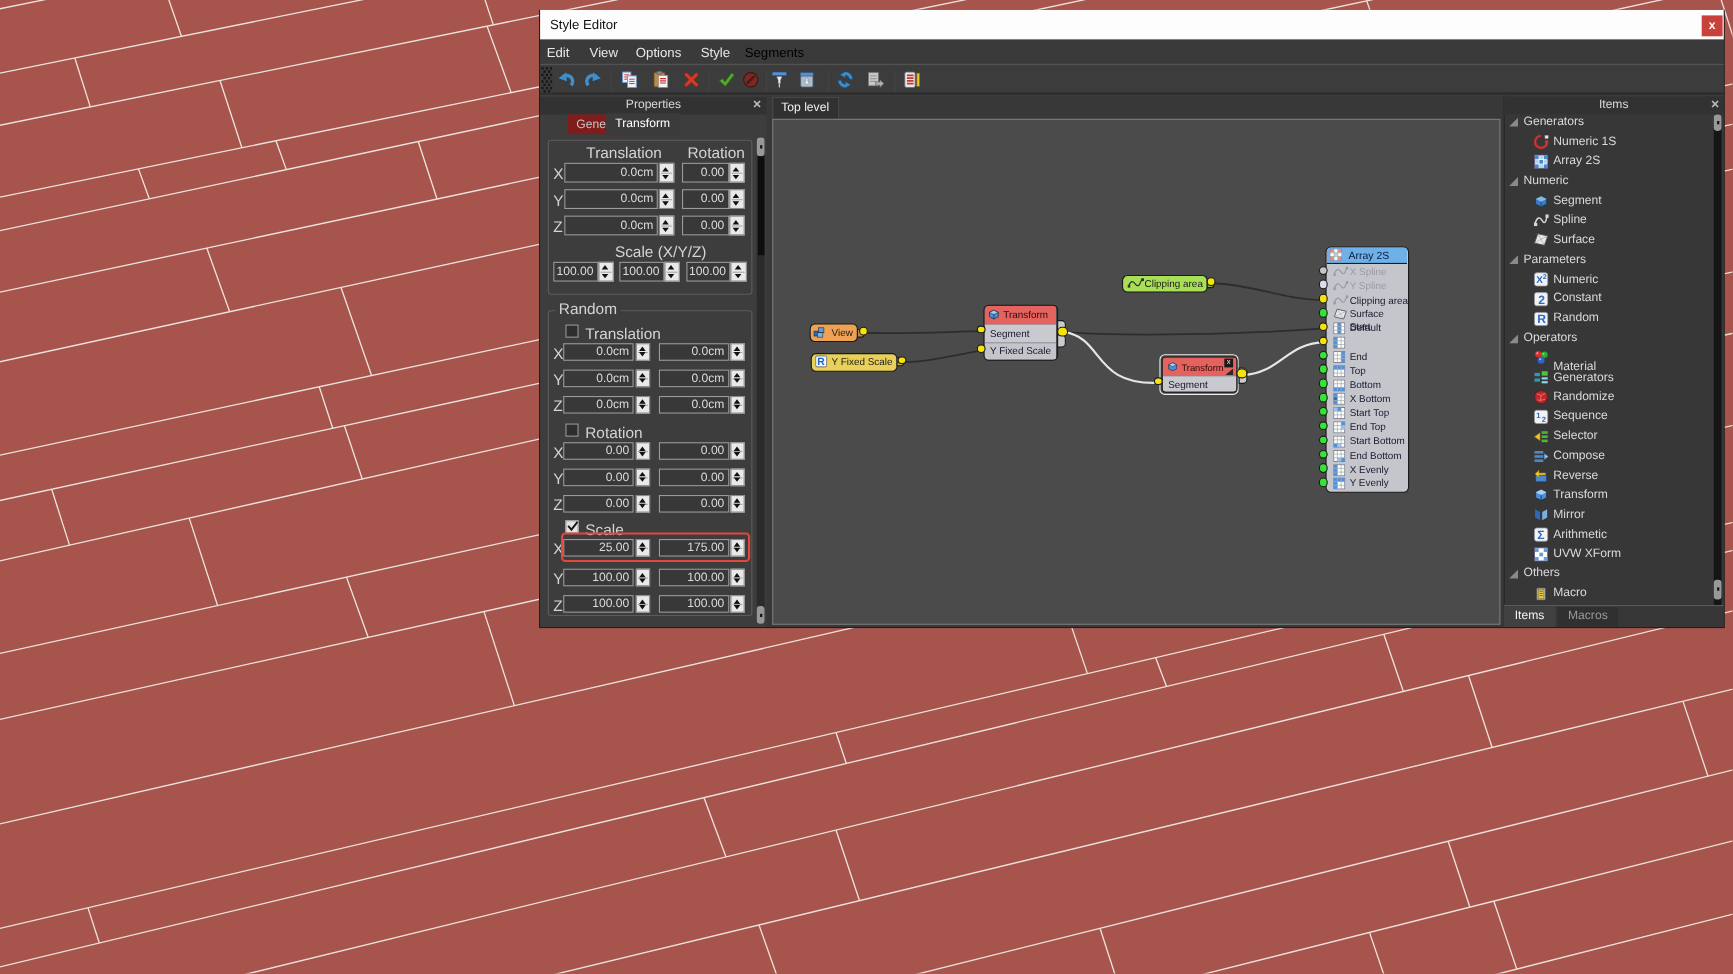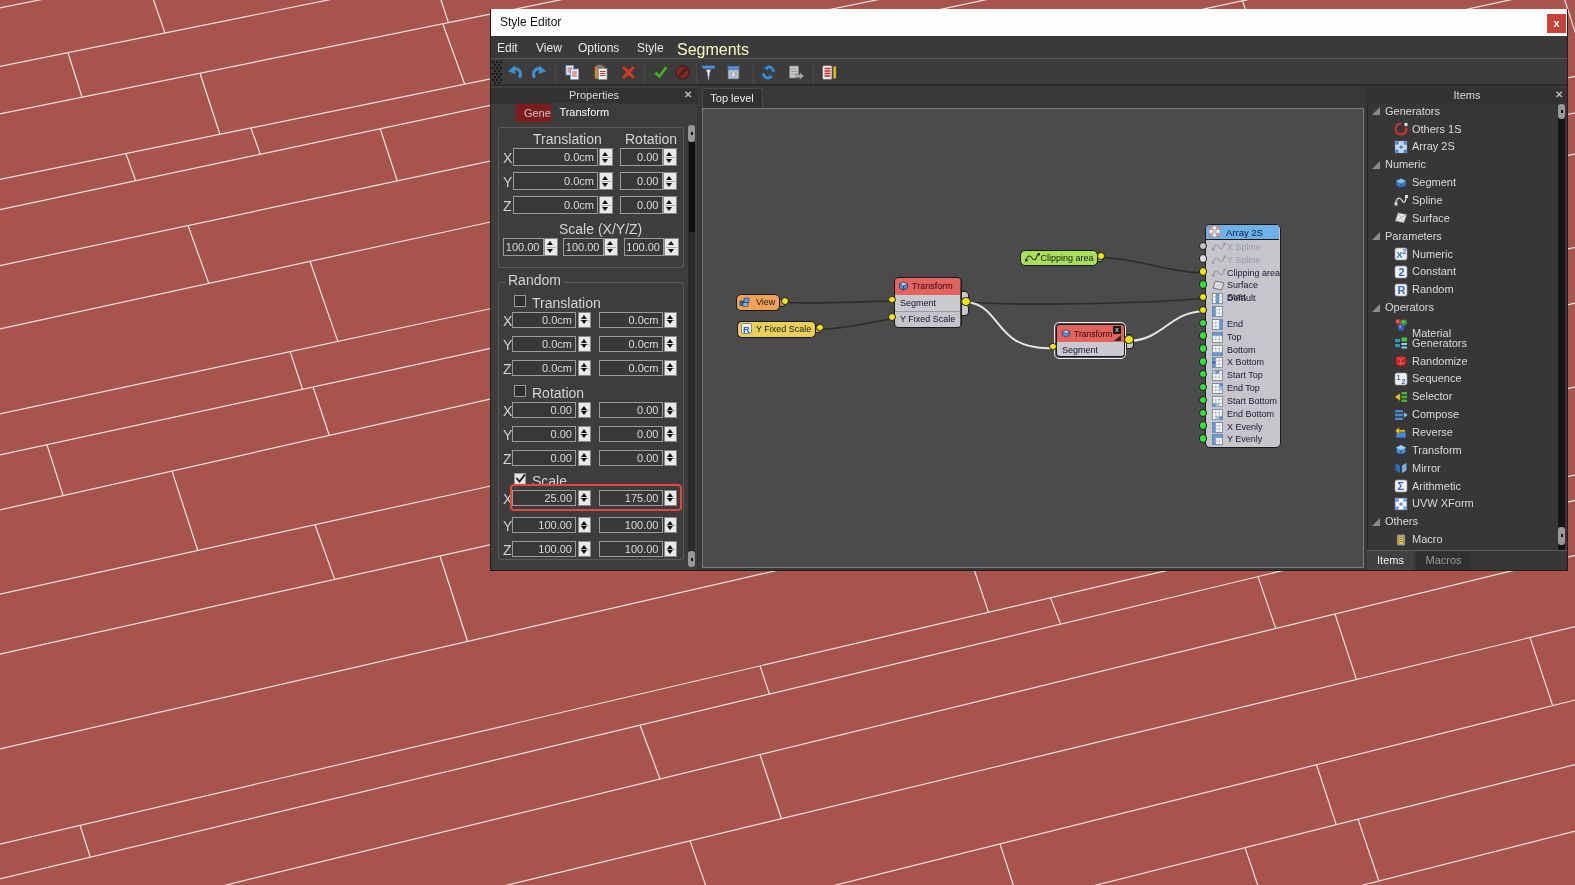--- a/index.html
+++ b/index.html
@@ -105,21 +105,21 @@
 <div class="abs" style="left:490px;top:9px;width:1078px;height:561.5px;background:#1f1f1f"></div>
 <div class="abs" style="left:491px;top:9px;width:1076px;height:561px;background:#3d3d3d"></div>
 <div class="abs" style="left:491px;top:9px;width:1076px;height:27px;background:#fdfdfd"></div>
 <span class="abs" style="left:500px;top:15px;font-size:12px;color:#111">Style Editor</span>
 <div class="abs" style="left:1547px;top:14px;width:19px;height:19px;background:#c9413b;color:#fff;font-size:11px;text-align:center;line-height:18px;font-weight:bold">x</div>
 <div class="abs" style="left:491px;top:36px;width:1076px;height:23px;background:#3a3a3a;border-bottom:1px solid #565656"></div>
 <span class="abs" style="left:497px;top:41px;font-size:12px;color:#e8e8e8">Edit</span>
 <span class="abs" style="left:536px;top:41px;font-size:12px;color:#e8e8e8">View</span>
 <span class="abs" style="left:578px;top:41px;font-size:12px;color:#e8e8e8">Options</span>
 <span class="abs" style="left:637px;top:41px;font-size:12px;color:#e8e8e8">Style</span>
-<span class="abs" style="left:677px;top:41px;font-size:16px;color:#fef9c3">Segments</span>
+<span class="abs" style="left:677px;top:41px;font-size:12px;color:#000000">Segments</span>
 <div class="abs" style="left:491px;top:60px;width:1076px;height:26px;background:#3c3c3c;border-bottom:2px solid #2b2b2b"></div>
 <svg class="abs" style="left:492px;top:61px" width="10" height="24">
     <rect width="10" height="24" fill="#3c3c3c"></rect>
     <g fill="#191919">
       <rect x="0" y="0" width="2.2" height="2.2"></rect>
       <rect x="4" y="0" width="2.2" height="2.2"></rect>
       <rect x="8" y="0" width="2.2" height="2.2"></rect>
       <rect x="2" y="3" width="2.2" height="2.2"></rect>
       <rect x="6" y="3" width="2.2" height="2.2"></rect>
       <rect x="0" y="6" width="2.2" height="2.2"></rect>
@@ -611,21 +611,21 @@
   </div>
 <svg class="abs" style="left:1372px;top:107.2px" width="9" height="9">
     <path d="M8 0 L8 8 L0 8 Z" fill="#8a8a8a"></path>
   </svg>
 <span class="irow" style="left:1385px;top:104.7px">Generators</span>
 <svg class="abs" style="left:1394px;top:122.05000000000001px" width="14" height="14" viewBox="0 0 14 14">
     <path d="M7 1.5 A5.5 5.5 0 1 0 12.5 7" stroke="#c83232" stroke-width="2.2" fill="none"></path>
     <rect x="10.5" y="1" width="3" height="3" fill="#e8e8e8" stroke="#888" stroke-width="0.5"></rect>
     <rect x="10.5" y="5.5" width="3" height="3" fill="#c83232"></rect>
   </svg>
-<span class="irow" style="left:1412px;top:122.6px">Others 1S</span>
+<span class="irow" style="left:1412px;top:122.6px">Numeric 1S</span>
 <svg class="abs" style="left:1394px;top:139.9px" width="14" height="14" viewBox="0 0 14 14">
     <rect x="1" y="1" width="12" height="12" fill="#fff" stroke="#557" stroke-width="0.8"></rect>
     <rect x="1.4" y="1.4" width="3.4" height="3.4" fill="#4a88cc"></rect>
     <rect x="5.4" y="1.4" width="3.4" height="3.4" fill="#b8d2ec"></rect>
     <rect x="9.4" y="1.4" width="3.4" height="3.4" fill="#4a88cc"></rect>
     <rect x="1.4" y="5.4" width="3.4" height="3.4" fill="#b8d2ec"></rect>
     <rect x="5.4" y="5.4" width="3.4" height="3.4" fill="#4a88cc"></rect>
     <rect x="9.4" y="5.4" width="3.4" height="3.4" fill="#b8d2ec"></rect>
     <rect x="1.4" y="9.4" width="3.4" height="3.4" fill="#4a88cc"></rect>
     <rect x="5.4" y="9.4" width="3.4" height="3.4" fill="#b8d2ec"></rect>

